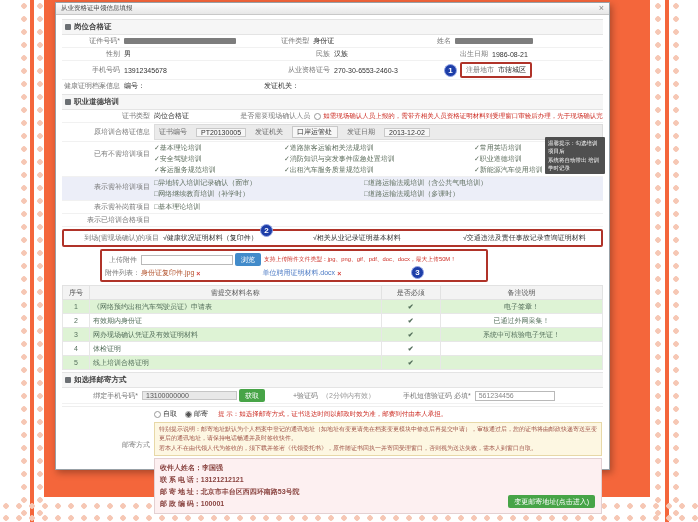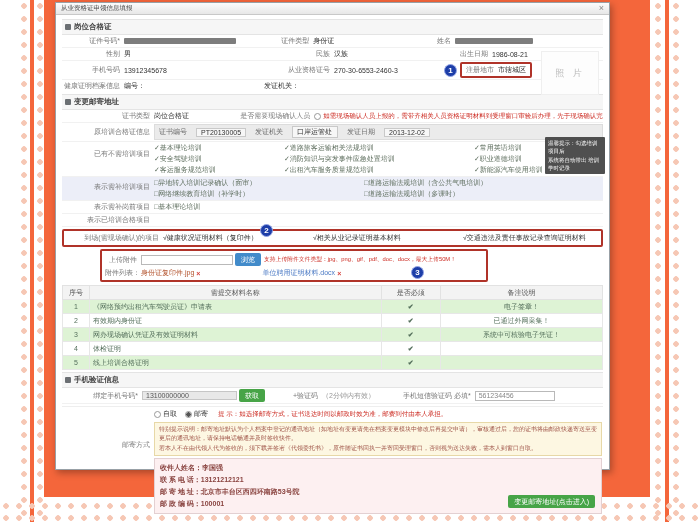--- a/index.html
+++ b/index.html
@@ -109,21 +109,20 @@
       <span class="x">×</span>
     </div>
 
     <div class="content">
 
       <div class="sec-h">
         <span class="sec-ic"></span>
         <span>岗位合格证</span>
       </div>
       <div class="secA">
-        <div class="photo">照 片</div>
         <div class="row" style="padding-right:70px">
           <span class="lbl" style="width:62px">证件号码*</span>
           <span class="val" style="width:140px"><span class="redact" style="width:112px"></span></span>
           <span class="lbl" style="width:70px">证件类型</span>
           <span class="val" style="width:110px">身份证</span>
           <span class="lbl" style="width:48px">姓名</span>
           <span class="val"><span class="redact" style="width:78px"></span></span>
         </div>
         <div class="row" style="padding-right:70px">
           <span class="lbl" style="width:62px">性别</span>
@@ -146,21 +145,21 @@
         </div>
         <div class="row noline" style="padding-right:70px">
           <span class="lbl" style="width:62px">健康证明档案信息</span>
           <span class="val" style="width:140px">编号：</span>
           <span class="val" style="width:180px">发证机关：</span>
         </div>
       </div>
 
       <div class="sec-h">
         <span class="sec-ic"></span>
-        <span>变更邮寄地址</span>
+        <span>职业道德培训</span>
       </div>
       <div class="row">
         <span class="lbl" style="width:92px">证书类型</span>
         <span class="val" style="width:90px">岗位合格证</span>
         <span class="lbl">是否需要现场确认人员</span>
         <span class="radio"></span>
         <span class="hint-red">如需现场确认人员上报的，需带齐相关人员资格证明材料到受理窗口审验后办理，先于现场确认完成。</span>
       </div>
       <div class="row">
         <span class="lbl" style="width:92px">原培训合格证信息</span>
@@ -273,21 +272,21 @@
             <td class="c">5</td>
             <td>线上培训合格证明</td>
             <td class="c tick">✔</td>
             <td class="c"></td>
           </tr>
         </tbody>
       </table>
 
       <div class="sec-h">
         <span class="sec-ic"></span>
-        <span>手机验证信息</span>
+        <span>如选择邮寄方式</span>
       </div>
       <div class="row">
         <span class="lbl" style="width:80px">绑定手机号码*</span>
         <span class="gray-in" style="width:95px">13100000000</span>
         <span class="btn btn-green" style="margin-left:2px">获取</span>
         <span class="lbl" style="margin-left:28px">+验证码</span>
         <span style="color:#999">（2分钟内有效）</span>
         <span class="lbl" style="margin-left:28px">手机短信验证码 必填*</span>
         <span class="in" style="width:80px; color:#888; display:inline-flex; align-items:center; padding:0 3px">561234456</span>
       </div>

